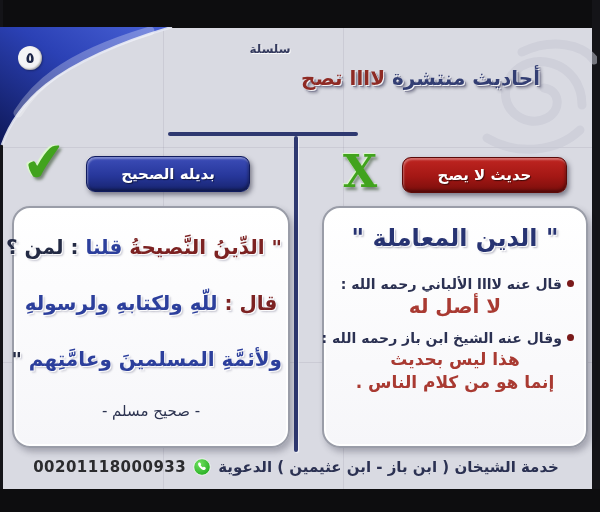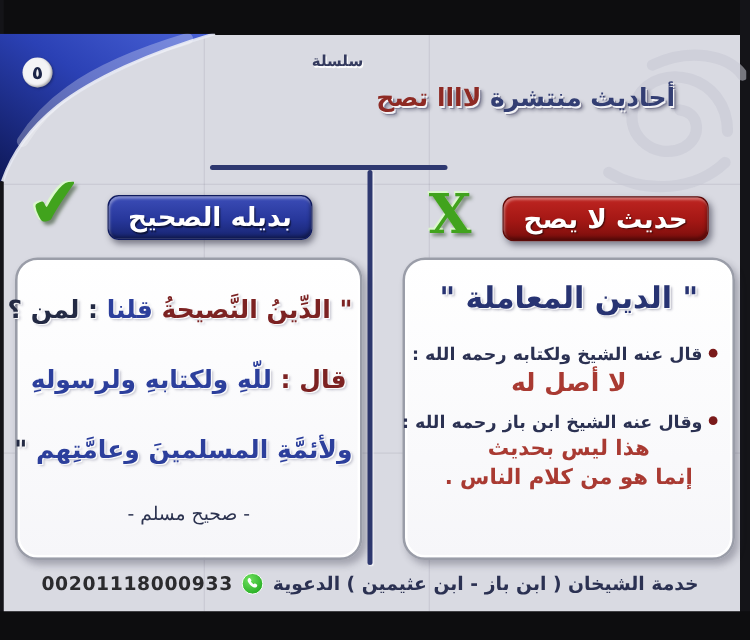--- a/index.html
+++ b/index.html
@@ -47,21 +47,21 @@
     transform:rotate(-6deg);
     text-shadow:-2px -1px 0 rgba(220,255,200,.8), 2px 3px 3px rgba(20,50,10,.5);
   }
   .mark.xmark{
     left:343px;top:150px;font-size:44px;font-family:"DejaVu Serif",serif;
     color:var(--mark-green,#41a31d);
     text-shadow:-1px -1px 0 rgba(220,255,200,.8), 2px 3px 3px rgba(20,50,10,.5);
   }
   .badge{
     position:absolute;height:34px;border-radius:9px;display:flex;align-items:center;justify-content:center;
-    color:#fff;font-weight:bold;font-size:21px;white-space:nowrap;
+    color:#fff;font-weight:bold;font-size:15px;white-space:nowrap;
     text-shadow:1px 1px 1px rgba(0,0,0,.55);
     box-shadow:2px 3px 5px rgba(25,25,45,.5), inset 1px 2px 2px rgba(255,255,255,.35), inset -1px -2px 3px rgba(0,0,0,.35);
   }
   .badge.blue{left:86px;top:156px;width:162px;background:linear-gradient(180deg,#3c4db8 0%,var(--badge-blue,#27379b) 55%,#17246f 100%);border:1px solid #101b5e;}
   .badge.red{left:402px;top:157px;width:163px;background:linear-gradient(180deg,#bf2521 0%,var(--badge-red,#a31714) 55%,#7a0e0c 100%);border:1px solid #5c0a08;}
 
   .panel{
     position:absolute;top:206px;height:242px;border-radius:18px;box-sizing:border-box;
     background:linear-gradient(180deg,#ffffff 0%,#f6f6f9 100%);
     border:2px solid #9a9da8;
@@ -173,21 +173,21 @@
     <p class="source">- صحيح مسلم -</p>
   </section>
 
   <div class="mark xmark">X</div>
   <div class="badge red" dir="rtl">
     <span>حديث لا يصح</span>
   </div>
   <section class="panel rightp" dir="rtl">
     <h2 class="ptitle">" الدين المعاملة "</h2>
     <p class="scholar">
-      <span class="bullet"></span><span>قال عنه الشيخ ولكتابه رحمه الله :</span>
+      <span class="bullet"></span><span>قال عنه لاااا الألباني رحمه الله :</span>
     </p>
     <p class="verdict v1">لا أصل له</p>
     <p class="scholar">
       <span class="bullet"></span><span>وقال عنه الشيخ ابن باز رحمه الله :</span>
     </p>
     <p class="verdict sm">هذا ليس بحديث</p>
     <p class="verdict sm">إنما هو من كلام الناس .</p>
   </section>
 
   <div class="footer" dir="rtl">

